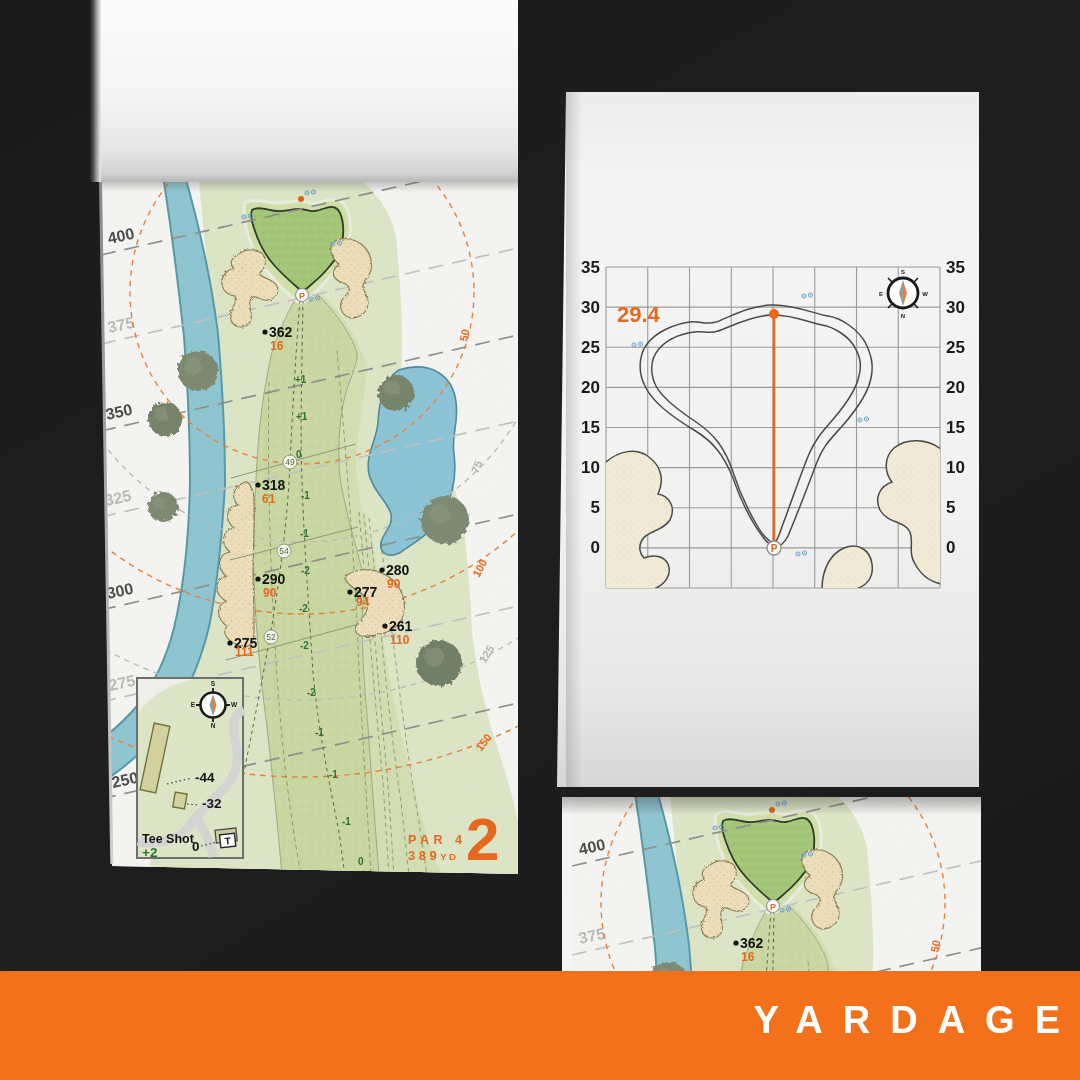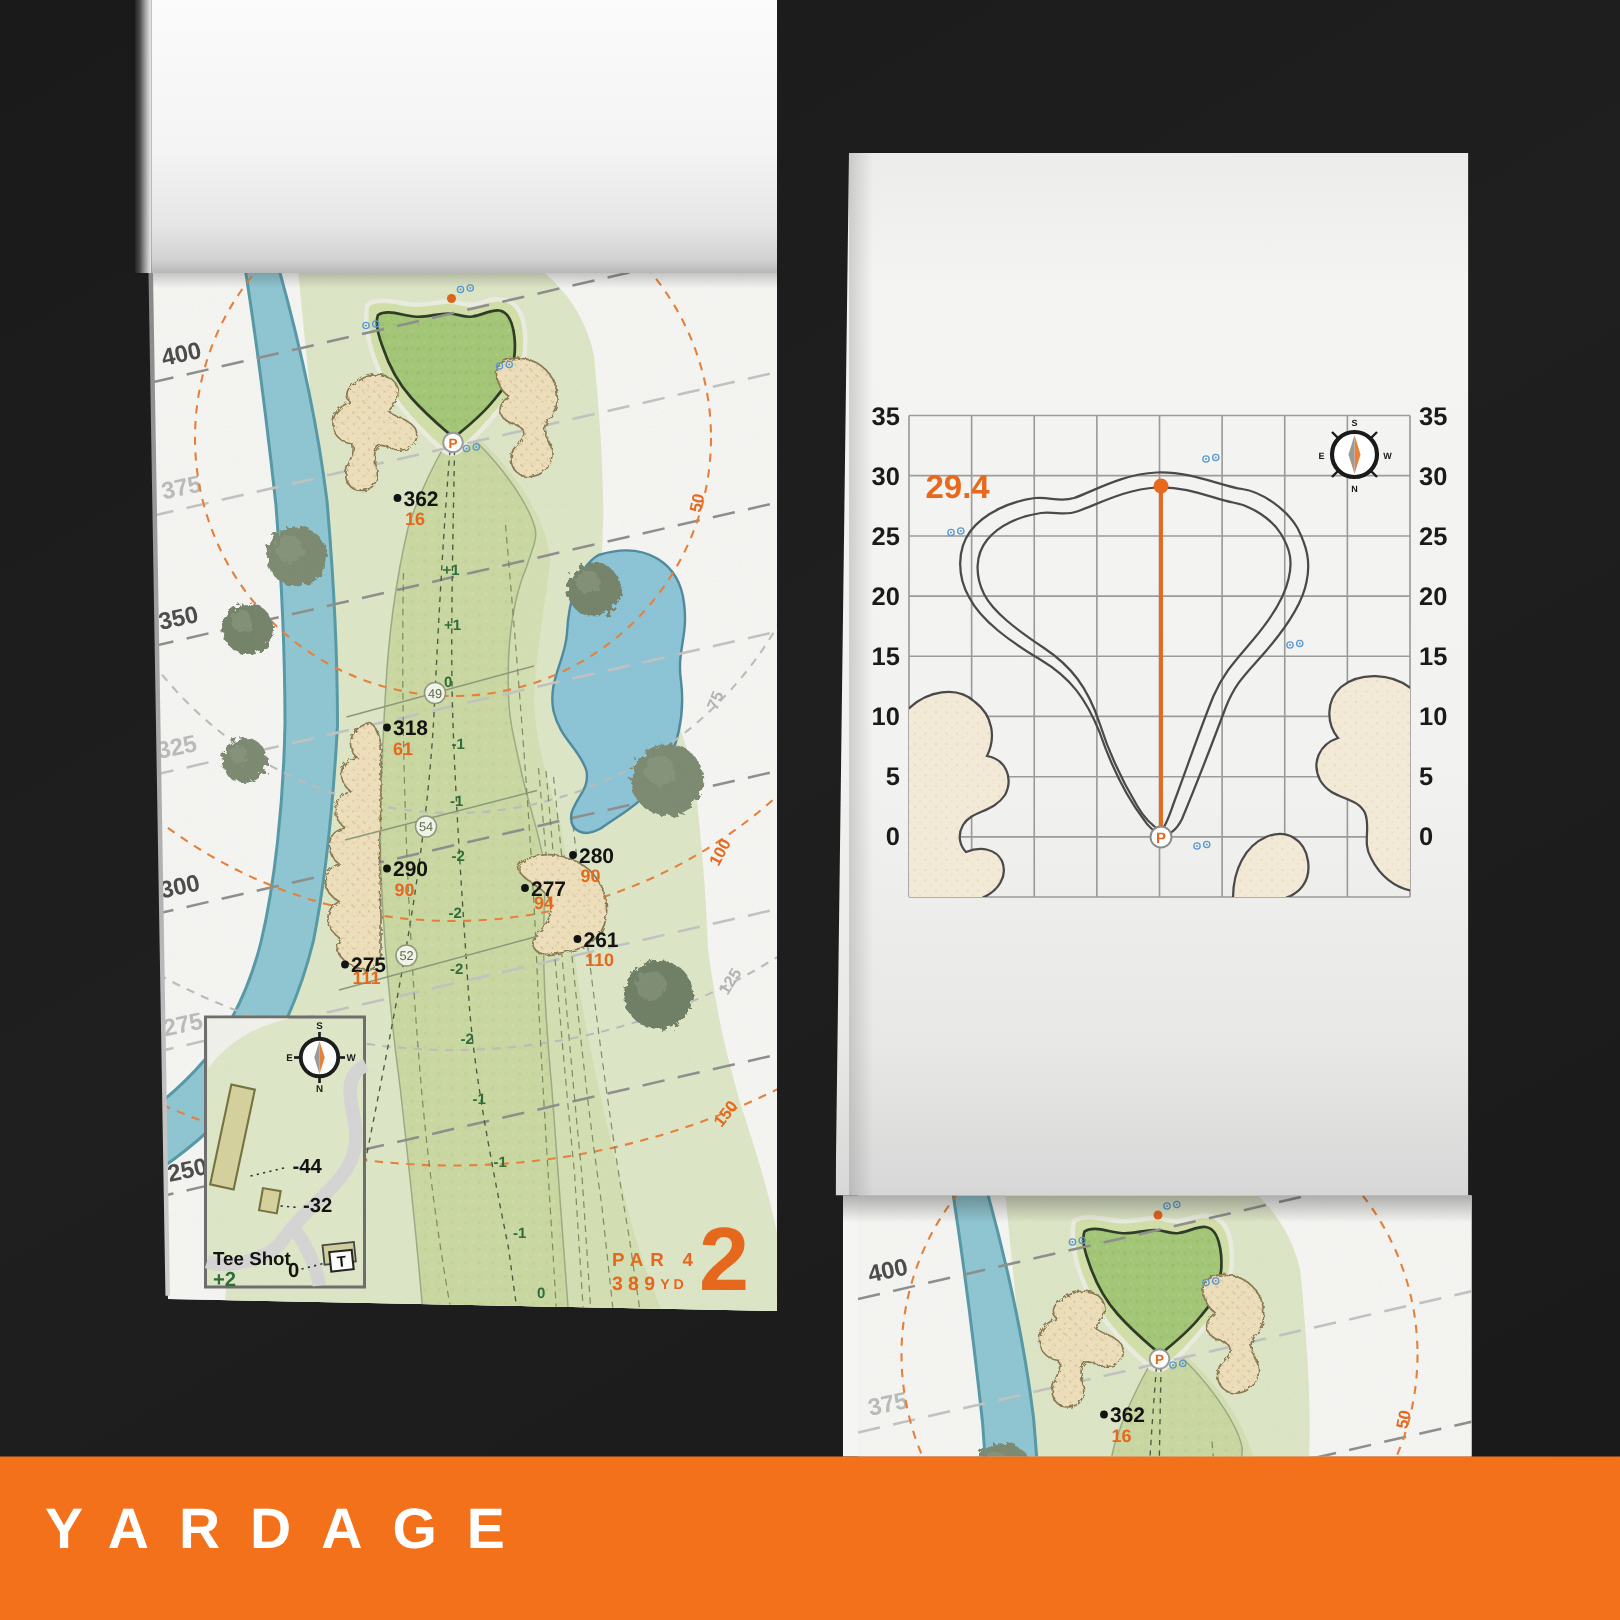--- a/index.html
+++ b/index.html
@@ -280,21 +280,21 @@
 <div class="abs" style="left:99px;top:182px;width:3px;height:682px;background:linear-gradient(180deg,#888,#cfcfcf);transform:rotate(-0.95deg);transform-origin:top left;"></div>
 
 <div class="abs" style="left:562px;top:797px;width:419px;height:174px;overflow:hidden;background:#f5f5f3;">
 <svg width="417" height="694" viewBox="0 0 417 694" style="position:absolute;left:10px;top:-4px;">
 <use href="#holemap"></use>
 </svg>
 
 <div class="abs" style="left:0;top:0;width:419px;height:18px;background:linear-gradient(180deg,rgba(40,40,40,0.34),rgba(40,40,40,0));"></div>
 </div>
 
-<div class="abs" style="left:557px;top:102px;width:422px;height:742px;background:linear-gradient(180deg,#ececeb 0%,#f4f4f2 12%,#f2f2f0 55%,#e8e8e6 80%,#d8d8d8 93%,#c2c2c2 100%);clip-path:polygon(9px 0px,422px 0px,422px 695px,0px 695px);">
+<div class="abs" style="left:557px;top:92px;width:422px;height:742px;background:linear-gradient(180deg,#ececeb 0%,#f4f4f2 12%,#f2f2f0 55%,#e8e8e6 80%,#d8d8d8 93%,#c2c2c2 100%);clip-path:polygon(9px 0px,422px 0px,422px 695px,0px 695px);">
 <div class="abs" style="left:9px;top:0;width:16px;height:695px;background:linear-gradient(90deg,rgba(120,120,120,0.30),rgba(255,255,255,0));"></div>
 <svg width="413" height="695" viewBox="0 0 413 695" style="position:absolute;left:9px;top:0;">
 <defs>
   <clipPath id="gridclip">
           <rect x="40" y="175" width="334" height="321"></rect>
         </clipPath>
 <pattern id="sandc" width="7" height="7" patternUnits="userSpaceOnUse">
   <rect width="7" height="7" fill="#f2e9d6"></rect>
   <circle cx="2" cy="2" r="0.7" fill="#e6d8bc"></circle>
   <circle cx="5.5" cy="5" r="0.6" fill="#e9dcc2"></circle>
@@ -373,13 +373,13 @@
 <use href="#sprk" x="232" y="462"></use>
 
 <circle cx="208" cy="456" r="7" fill="#fff" stroke="#8a8a8a" stroke-width="1.3"></circle>
 <text x="208" y="460" font-family="Liberation Sans,sans-serif" font-weight="bold" font-size="10" fill="#e8681c" text-anchor="middle">P</text>
 </g>
 </svg>
 </div>
 
 <div class="abs" style="left:0;top:971px;width:1080px;height:109px;background:#f4711c;"></div>
 
-<div class="abs" style="left:0;top:999px;width:1080px;text-align:left;color:#fff;font-size:38px;font-weight:bold;letter-spacing:20px;text-indent:30px;">YARDAGE</div>
+<div class="abs" style="left:0;top:999px;width:1080px;text-align:right;color:#fff;font-size:38px;font-weight:bold;letter-spacing:20px;text-indent:30px;">YARDAGE</div>
 
 </body></html>

